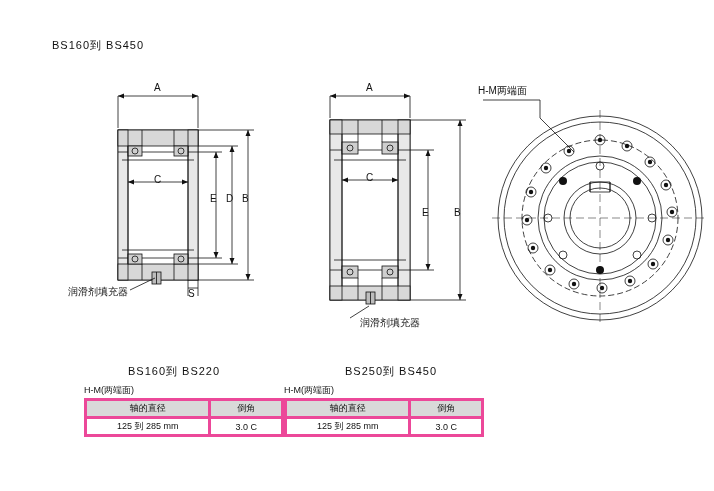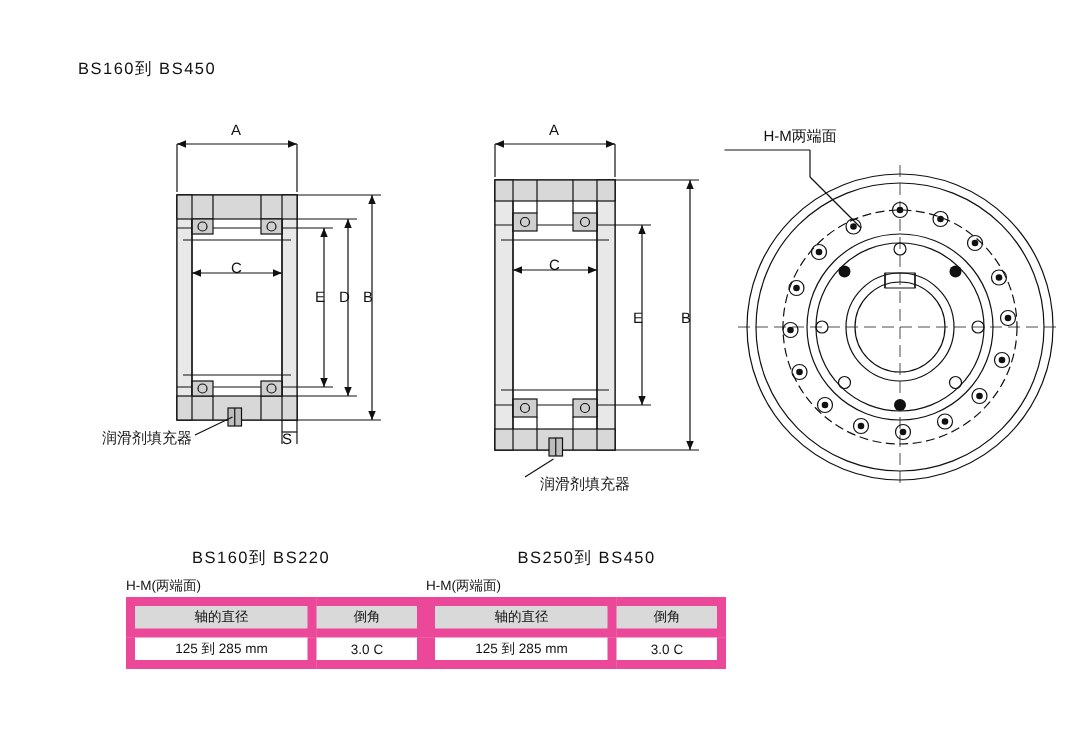--- a/index.html
+++ b/index.html
@@ -10,21 +10,21 @@
     color:#111;
     position:relative;
     overflow:hidden;
   }
   .canvas{position:absolute;left:0;top:0;width:714px;height:399px;text-decoration:underline;}
   .lbl{position:absolute;font-size:10px;color:#111;white-space:nowrap;}
   .title{position:absolute;font-size:11px;letter-spacing:1px;color:#111;white-space:nowrap;}
   svg{position:absolute;left:0;top:0;}
   
   .tbl{position:absolute;border-collapse:collapse;font-size:9px;}
-  .tbl td,.tbl th{border:6px solid #ec4899;padding:1px 4px;text-align:center;font-weight:normal;}
+  .tbl td,.tbl th{border:3px solid #ec4899;padding:1px 4px;text-align:center;font-weight:normal;}
   .tbl thead td{background:#d9d9d9;}
   .tbl .hdr{background:#d9d9d9;}
   .tbl-cap{position:absolute;font-size:11px;letter-spacing:1px;white-space:nowrap;}
   .tbl-sub{position:absolute;font-size:9px;white-space:nowrap;}
 </style>
 </head>
 <body>
 
 <div class="canvas">
 
@@ -224,21 +224,21 @@
   <div class="lbl" style="left:242px;top:193px;">B</div>
   <div class="lbl" style="left:188px;top:288px;">S</div>
   <div class="lbl" style="left:68px;top:285px;">润滑剂填充器</div>
 
   <div class="lbl" style="left:366px;top:82px;">A</div>
   <div class="lbl" style="left:366px;top:172px;">C</div>
   <div class="lbl" style="left:422px;top:207px;">E</div>
   <div class="lbl" style="left:454px;top:207px;">B</div>
   <div class="lbl" style="left:360px;top:316px;">润滑剂填充器</div>
 
-  <div class="lbl" style="left:478px;top:84px;margin-left:31px;">H-M两端面</div>
+  <div class="lbl" style="left:478px;top:84px;">H-M两端面</div>
 
   <div class="tbl-cap" style="left:128px;top:364px;">BS160到 BS220</div>
   <div class="tbl-sub" style="left:84px;top:384px;">H-M(两端面)</div>
   <table class="tbl" style="left:84px;top:398px;width:200px;">
     <thead>
       <tr>
         <td class="hdr" style="width:130px;">轴的直径</td>
         <td class="hdr" style="width:70px;">倒角</td>
       </tr>
     </thead>

